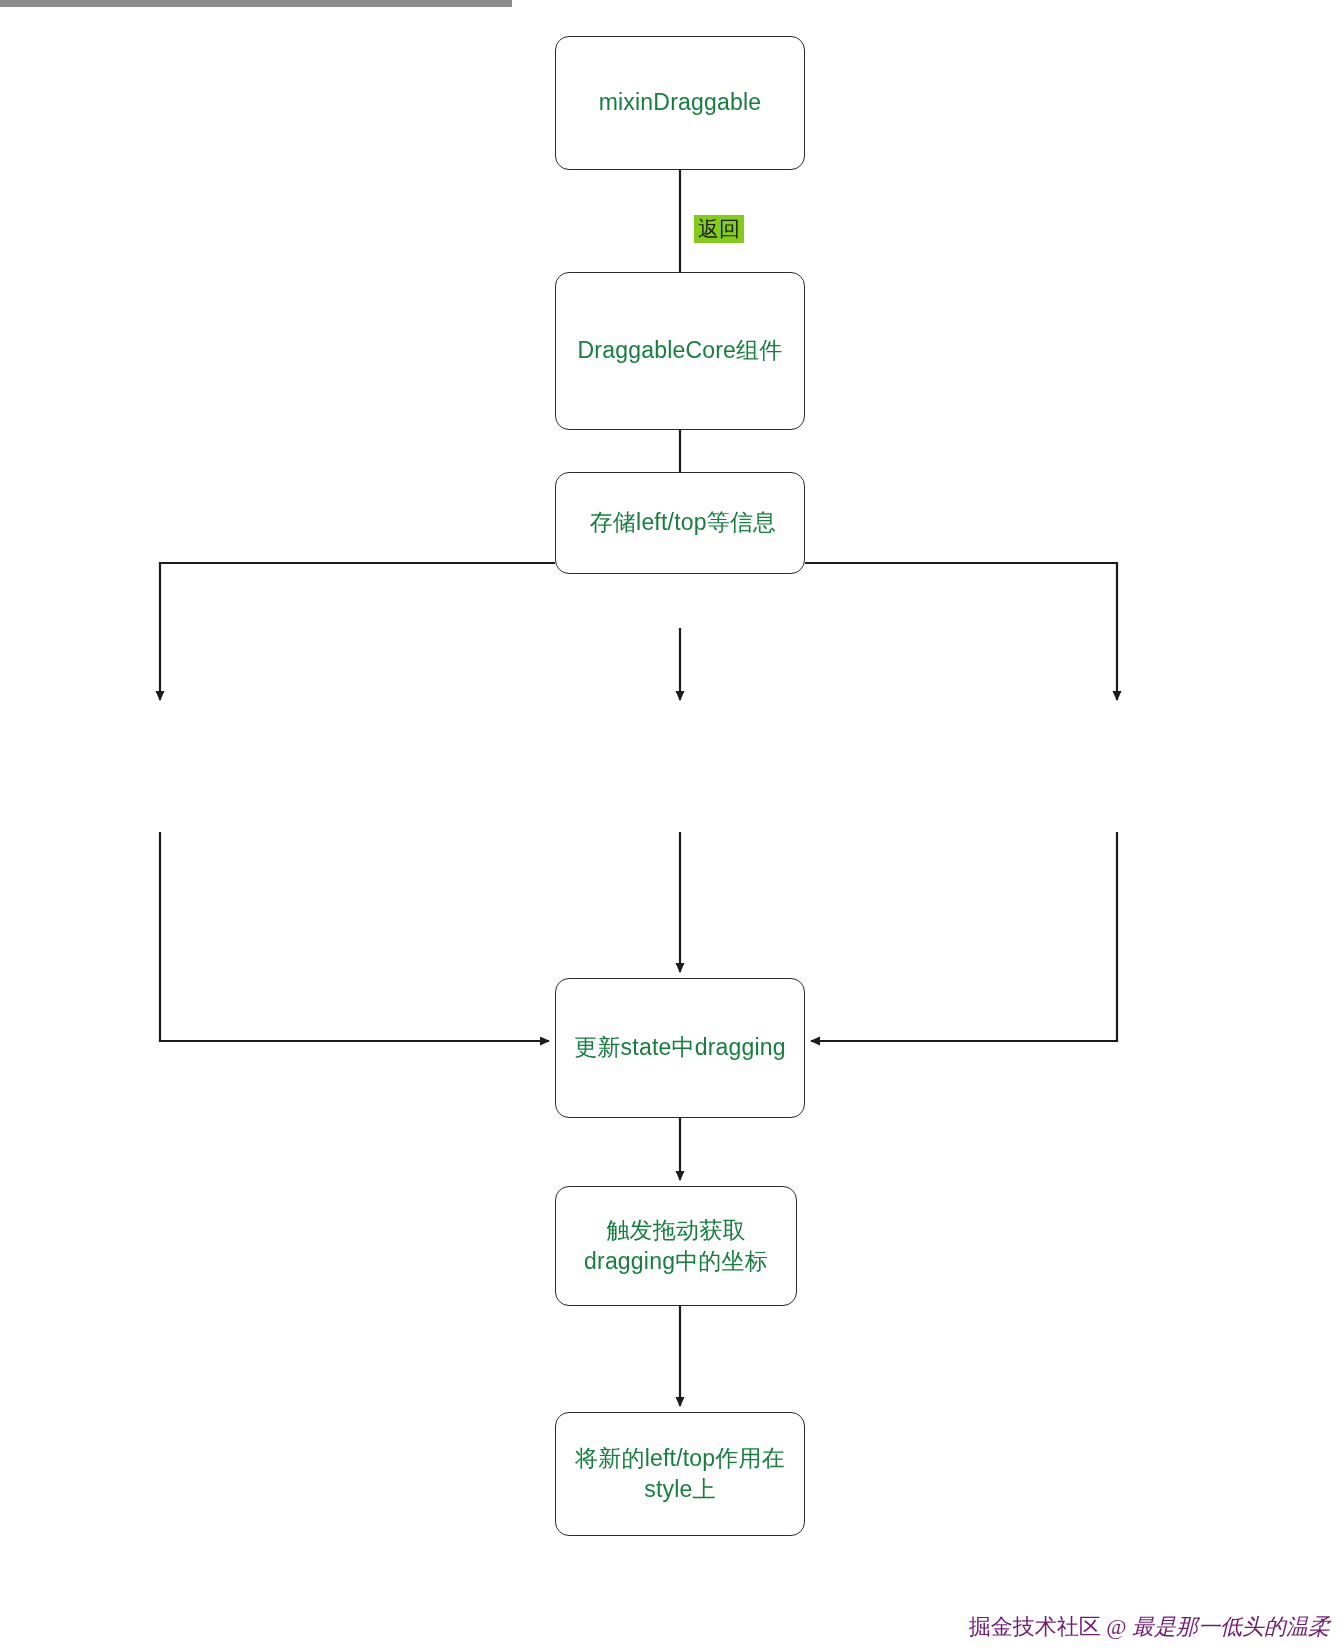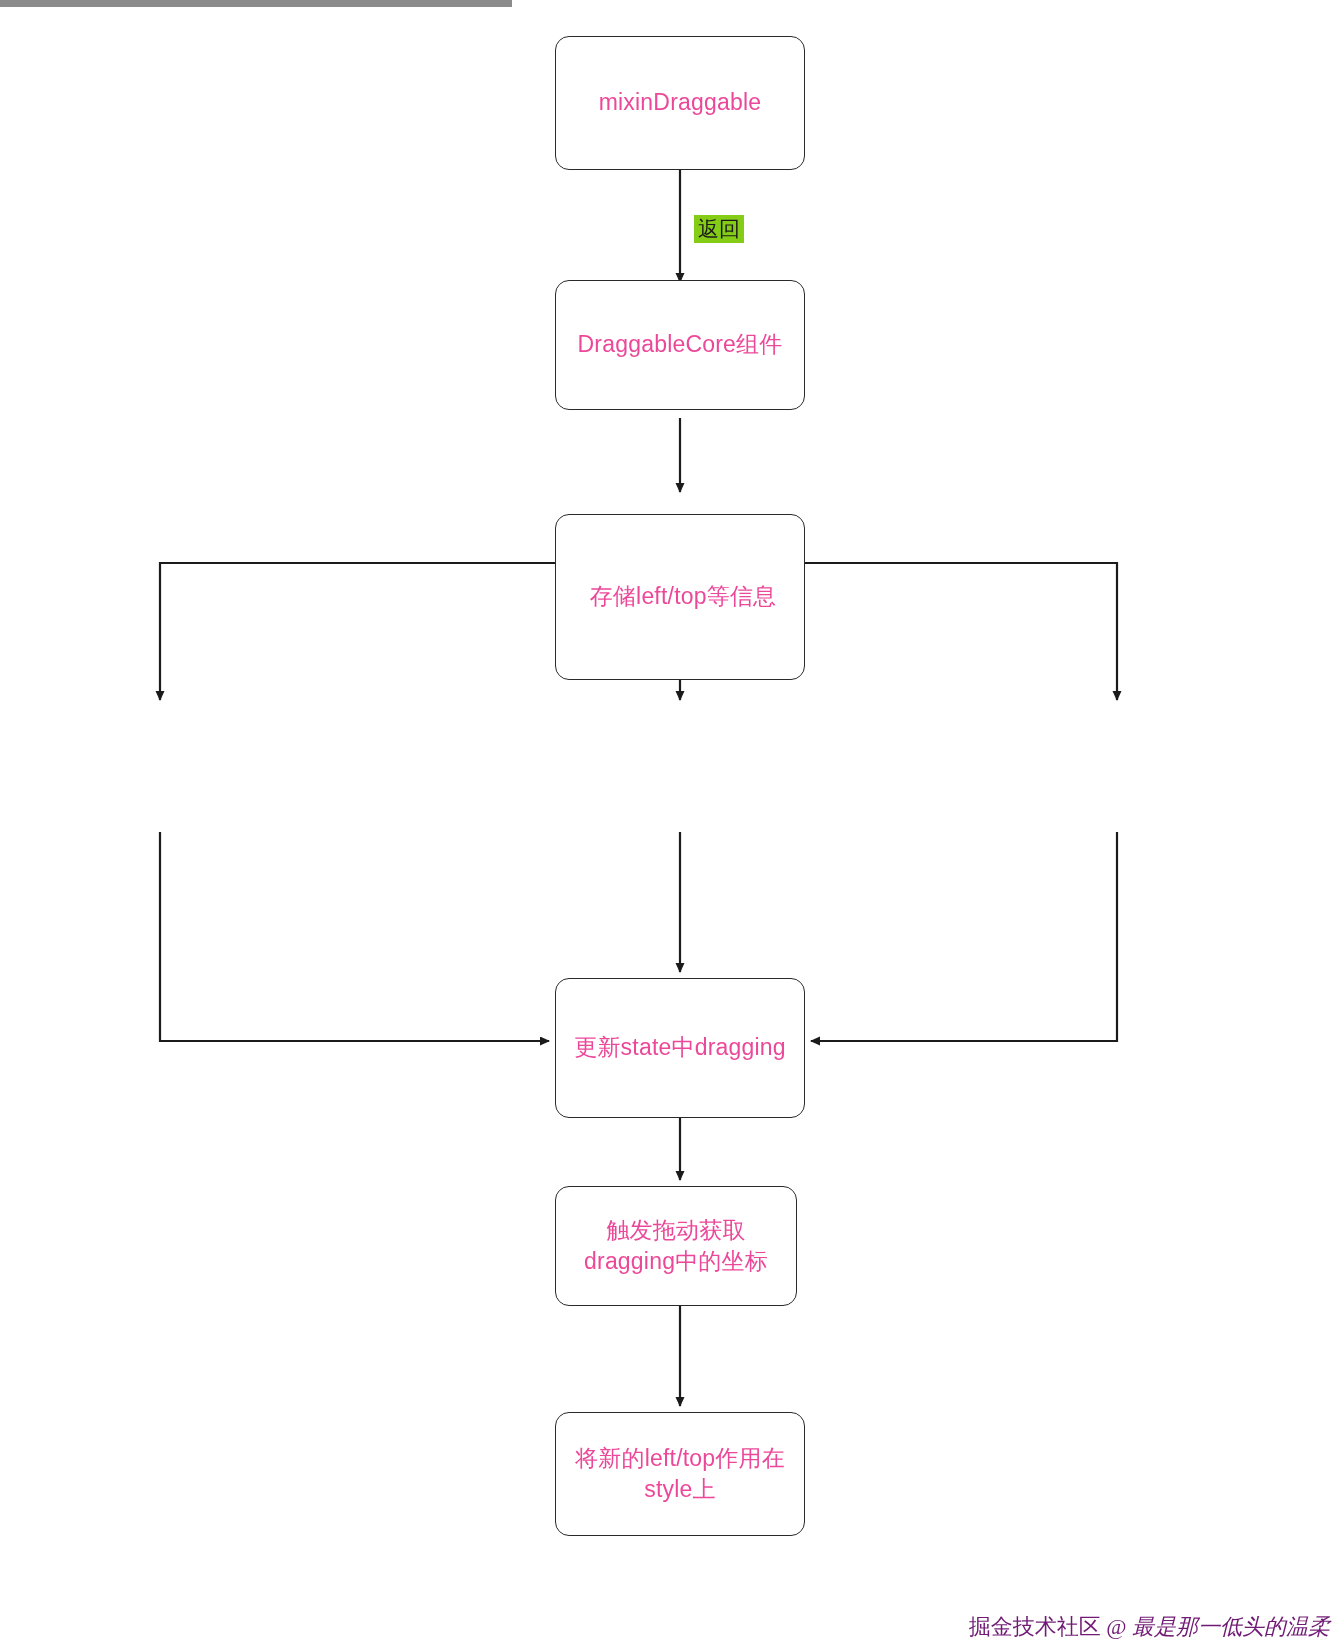--- a/index.html
+++ b/index.html
@@ -41,21 +41,21 @@
   .node {
     position: absolute;
     box-sizing: border-box;
     border: 1.6px solid #2a2a2a;
     border-radius: 14px;
     background: #ffffff;
     display: flex;
     align-items: center;
     justify-content: center;
     text-align: center;
-    color: #ec4899;
+    color: #15803d;
     font-size: 23px;
     line-height: 1.35;
     letter-spacing: 0.2px;
     padding: 4px 10px;
   }
   .edge-label {
     position: absolute;
     font-size: 21px;
     color: #1a1a1a;
     background: #84cc16;
@@ -118,25 +118,25 @@
 
     <path d="M680,1104 L680,1180" stroke="#1b1b1b" stroke-width="2.2" fill="none" marker-end="url(#ah)"></path>
 
     <path d="M680,1306 L680,1406" stroke="#1b1b1b" stroke-width="2.2" fill="none" marker-end="url(#ah)"></path>
   </svg>
 
   <div class="node" style="left:555px; top:36px; width:250px; height:134px;">
     <span>mixinDraggable</span>
   </div>
 
-  <div class="node" style="left:555px; top:280px; width:250px; height:130px;text-align:right;">
+  <div class="node" style="left:555px; top:272px; width:250px; height:158px;text-align:right;">
     <span>DraggableCore组件</span>
   </div>
 
-  <div class="node" style="left:555px; top:514px; width:250px; height:166px;padding-left:16px;">
+  <div class="node" style="left:555px; top:472px; width:250px; height:102px;padding-left:16px;">
     <span>存储left/top等信息</span>
   </div>
 
 
 
 
   <div class="node" style="left:555px; top:978px; width:250px; height:140px;">
     <span>更新state中dragging</span>
   </div>
 

